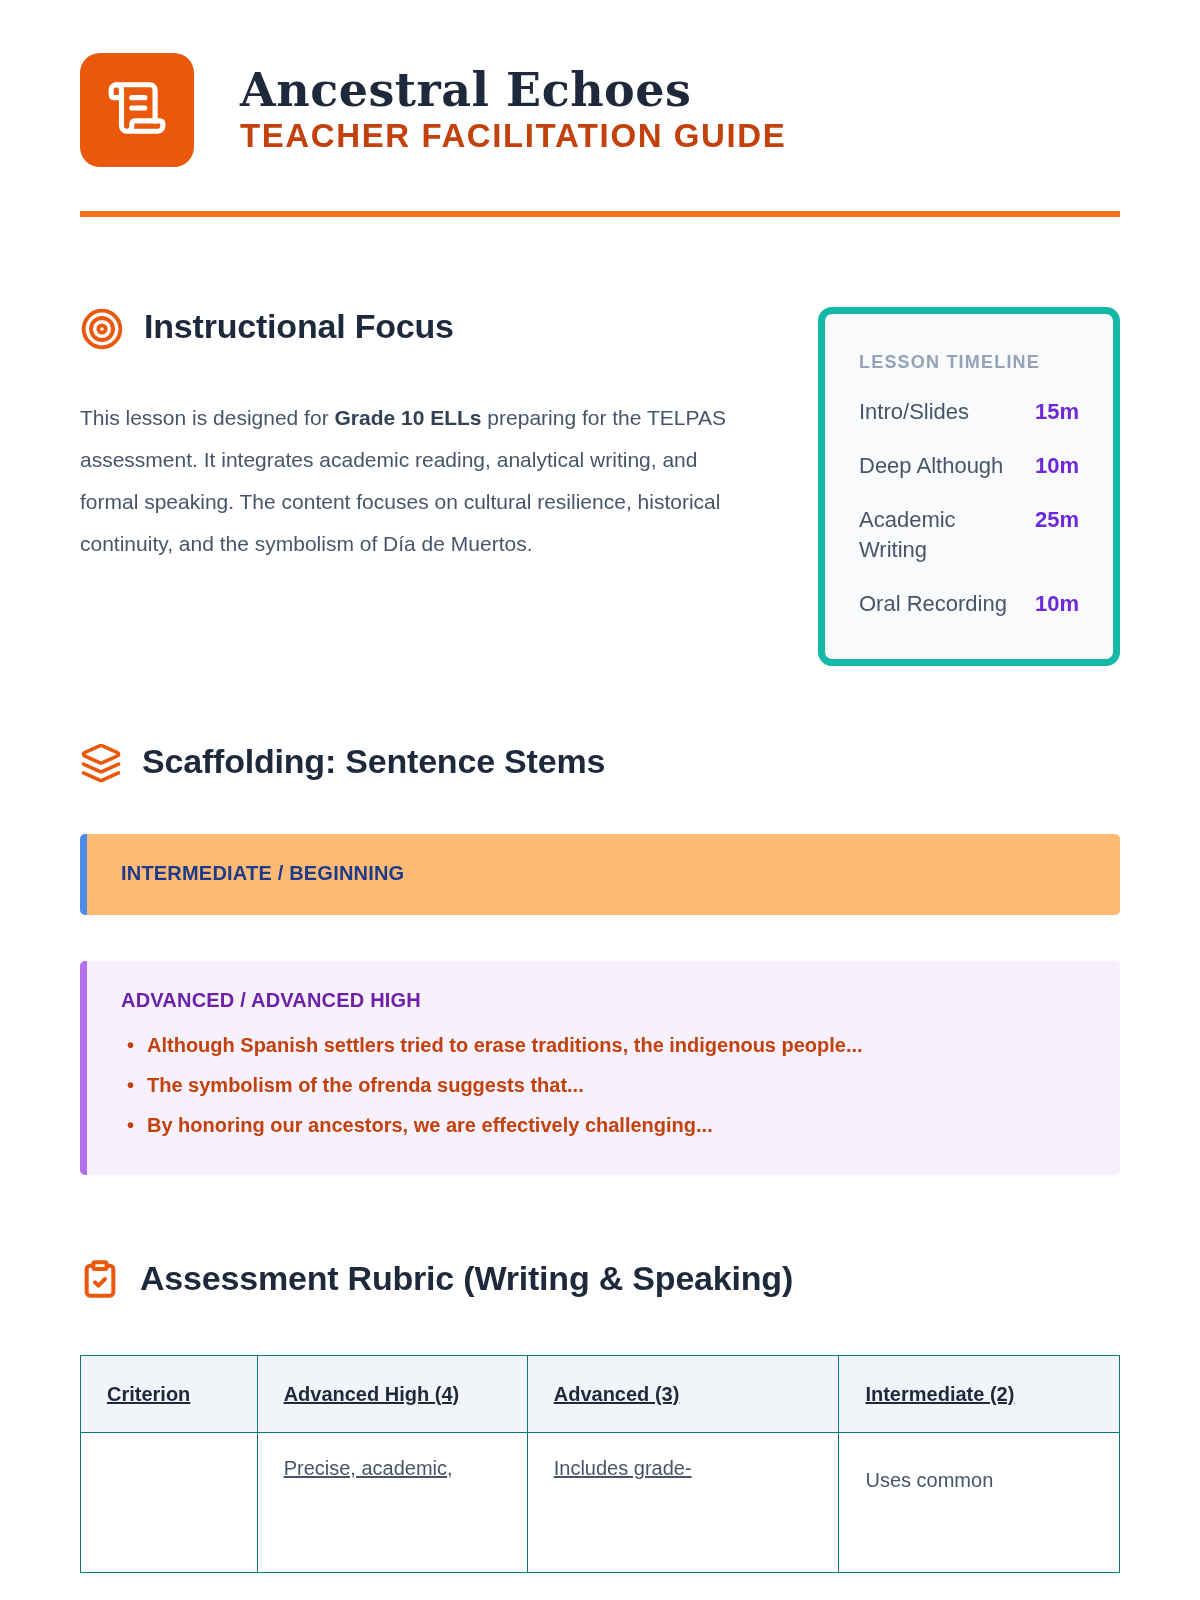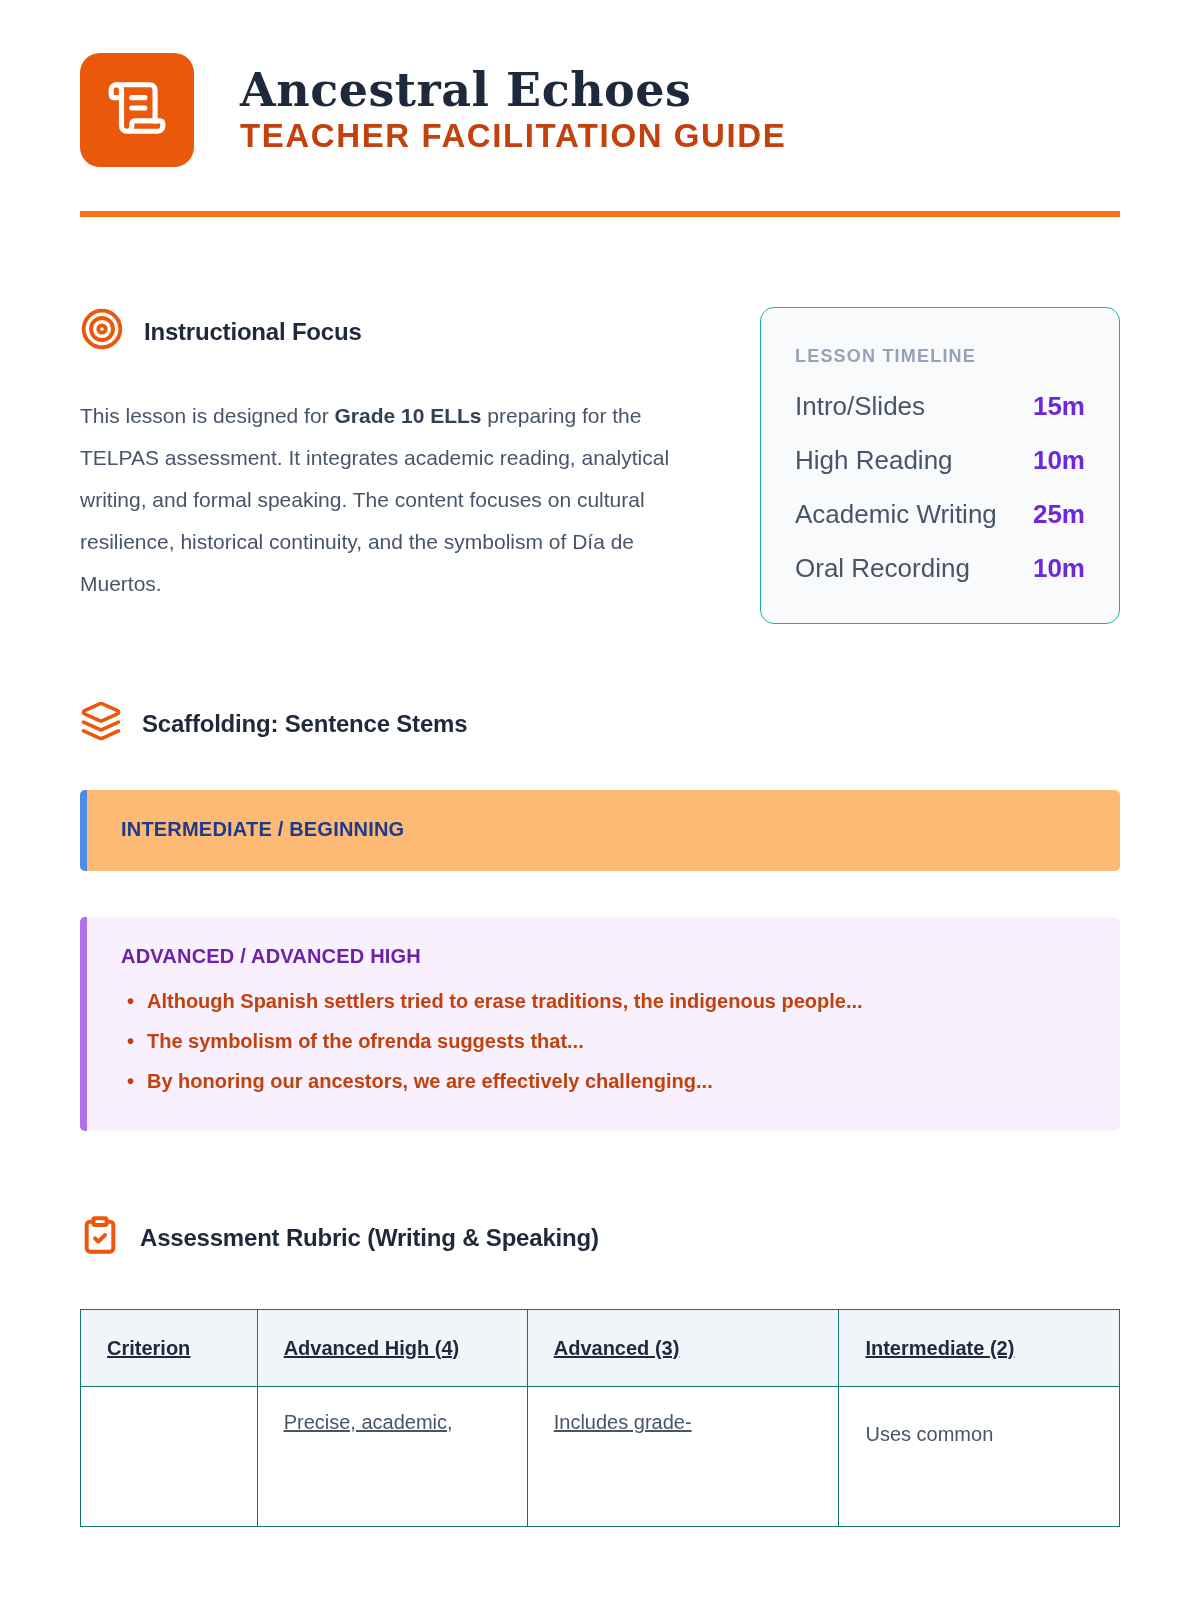--- a/index.html
+++ b/index.html
@@ -23,46 +23,46 @@
     color:#1e2a3b; letter-spacing:0.5px; line-height:1.1;
   }
   .doc-subtitle {
     margin-top:2px; font-size:33px; font-weight:700; color:#c2410c;
     letter-spacing:1.6px;
   }
   .divider { height:6px; background:#f97316; margin-top:44px; }
 
   
   .section-heading {
-    display:flex; align-items:center; gap:20px;
-    font-size:24px; font-weight:700; color:#1e293b; letter-spacing:-0.2px;
+    display:flex; align-items:flex-start; gap:20px;
+    font-size:34px; font-weight:700; color:#1e293b; letter-spacing:-0.2px;
   }
   .section-heading svg { flex-shrink:0; }
 
   
   .focus-section { display:flex; gap:56px; margin-top:90px; }
   .focus-left { flex:1; min-width:0; }
   .focus-para {
     margin-top:38px; font-size:21px; line-height:42px; color:#475569;
     max-width:665px;
   }
   .focus-para strong { color:#334155; font-weight:700; }
 
   .timeline-card {
-    width:360px; flex-shrink:0; align-self:flex-start;
-    background:#f8fafc; border:1px solid #14b8a6; border-radius:14px;
+    width:302px; flex-shrink:0; align-self:flex-start;
+    background:#f8fafc; border:7px solid #14b8a6; border-radius:14px;
     padding:38px 34px 40px;
     margin-left:30px;
   }
   .timeline-title {
     font-size:18px; font-weight:700; color:#94a3b8; letter-spacing:1.2px;
   }
   .timeline-row {
-    display:flex; justify-content:space-between; align-items:flex-end;
-    gap:14px; margin-top:24px; font-size:26px;
+    display:flex; justify-content:space-between; align-items:flex-start;
+    gap:14px; margin-top:24px; font-size:22px;
   }
   .timeline-label { color:#475569; line-height:30px; }
   .timeline-value { font-weight:700; color:#6d28d9; white-space:nowrap; line-height:30px; }
 
   
   .scaffold-heading { margin-top:76px; }
   .stem-box {
     margin-top:42px; border-left:7px solid; border-radius:5px;
     padding:28px 34px 30px;
   }
@@ -136,21 +136,21 @@
       <p class="focus-para"><span>This lesson is designed for </span><strong>Grade 10 ELLs</strong><span> preparing for the TELPAS assessment. It integrates academic reading, analytical writing, and formal speaking. The content focuses on cultural resilience, historical continuity, and the symbolism of Día de Muertos.</span></p>
     </div>
 
     <aside class="timeline-card">
       <div class="timeline-title">LESSON TIMELINE</div>
       <div class="timeline-row">
         <span class="timeline-label">Intro/Slides</span>
         <span class="timeline-value">15m</span>
       </div>
       <div class="timeline-row">
-        <span class="timeline-label">High Reading</span>
+        <span class="timeline-label">Deep Although</span>
         <span class="timeline-value">10m</span>
       </div>
       <div class="timeline-row">
         <span class="timeline-label">Academic Writing</span>
         <span class="timeline-value">25m</span>
       </div>
       <div class="timeline-row">
         <span class="timeline-label">Oral Recording</span>
         <span class="timeline-value">10m</span>
       </div>

